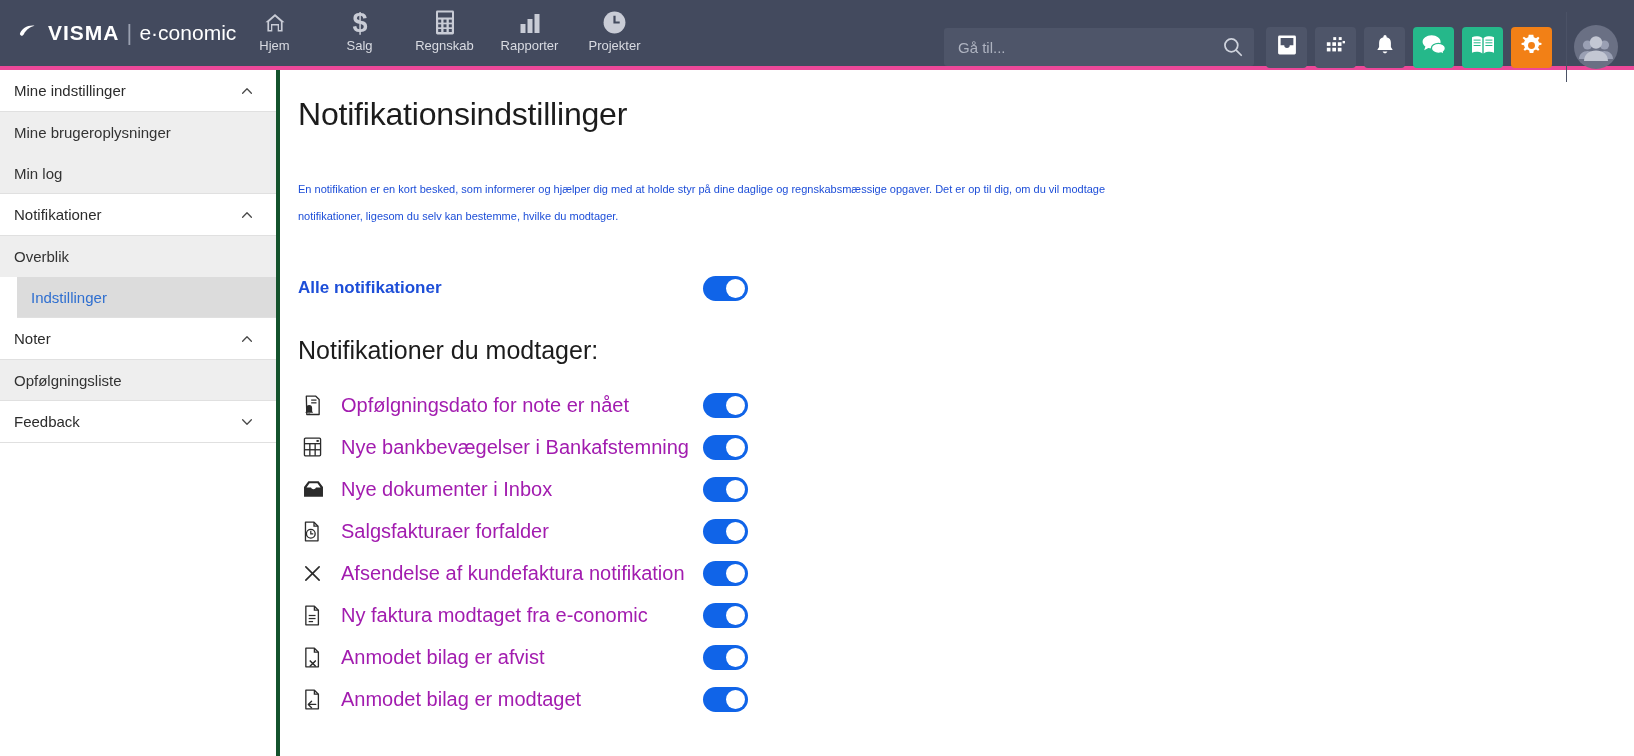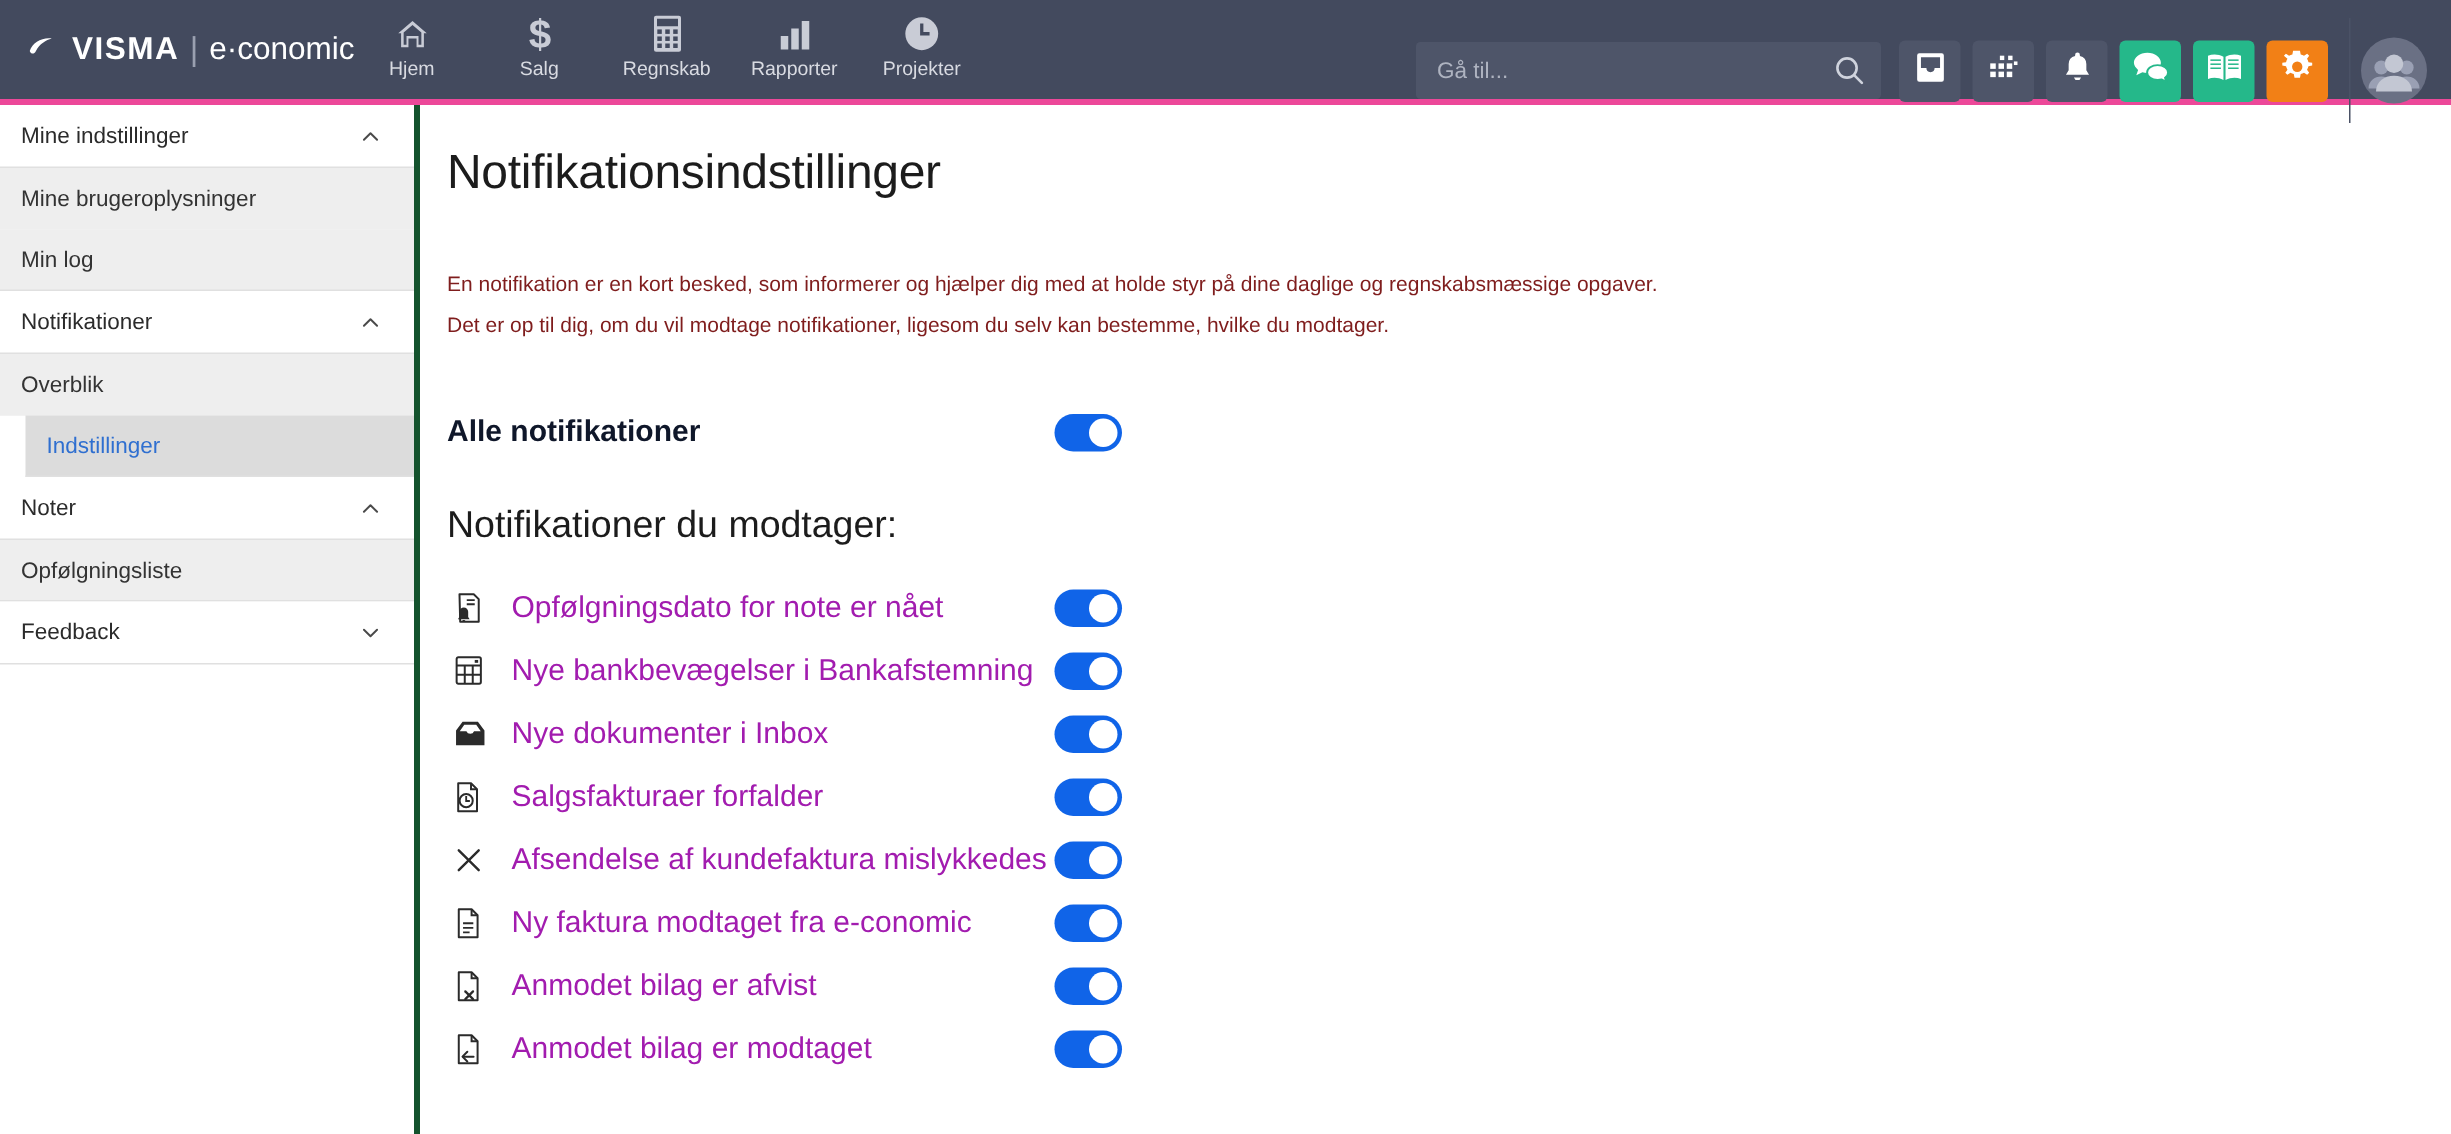--- a/index.html
+++ b/index.html
@@ -208,38 +208,38 @@
     overflow: hidden;
   }
   .page-title {
     font-size: 32px;
     font-weight: 400;
     color: #1c1c1c;
     letter-spacing: -0.2px;
     margin-bottom: 43px;
   }
   .page-desc {
-    font-size: 14px;
-    color: #7f1d1d;
+    font-size: 11px;
+    color: #1d4ed8;
     line-height: 27px;
     max-width: 810px;
     margin-bottom: 41px;
   }
 
   .all-row {
     display: flex;
     align-items: center;
     height: 34px;
     margin-bottom: 31px;
   }
   .all-label {
     width: 405px;
-    font-size: 20px;
+    font-size: 17px;
     font-weight: 700;
-    color: #0f172a;
+    color: #1d4ed8;
   }
 
   .section-title {
     font-size: 25px;
     font-weight: 400;
     color: #1c1c1c;
     margin-bottom: 19px;
   }
 
   .notif-row {
@@ -598,21 +598,21 @@
       </button>
     </div>
 
     <div class="notif-row">
       <span class="notif-ico">
         <svg width="19" height="19" viewBox="0 0 20 20" fill="none" stroke="#2b2b2b" stroke-width="1.7">
           <line x1="3" y1="3" x2="17" y2="17" stroke-linecap="round"></line>
           <line x1="17" y1="3" x2="3" y2="17" stroke-linecap="round"></line>
         </svg>
       </span>
-      <span class="notif-label">Afsendelse af kundefaktura mislykkedes</span>
+      <span class="notif-label">Afsendelse af kundefaktura notifikation</span>
       <button class="toggle">
         <span class="knob"></span>
       </button>
     </div>
 
     <div class="notif-row">
       <span class="notif-ico">
         <svg width="19" height="21" viewBox="0 0 20 22" fill="none" stroke="#2b2b2b" stroke-width="1.4">
           <path d="M3 1.2 h9 l4.2 4.2 v15.4 h-13.2 Z" stroke-linejoin="round"></path>
           <path d="M12 1.2 v4.2 h4.2"></path>

